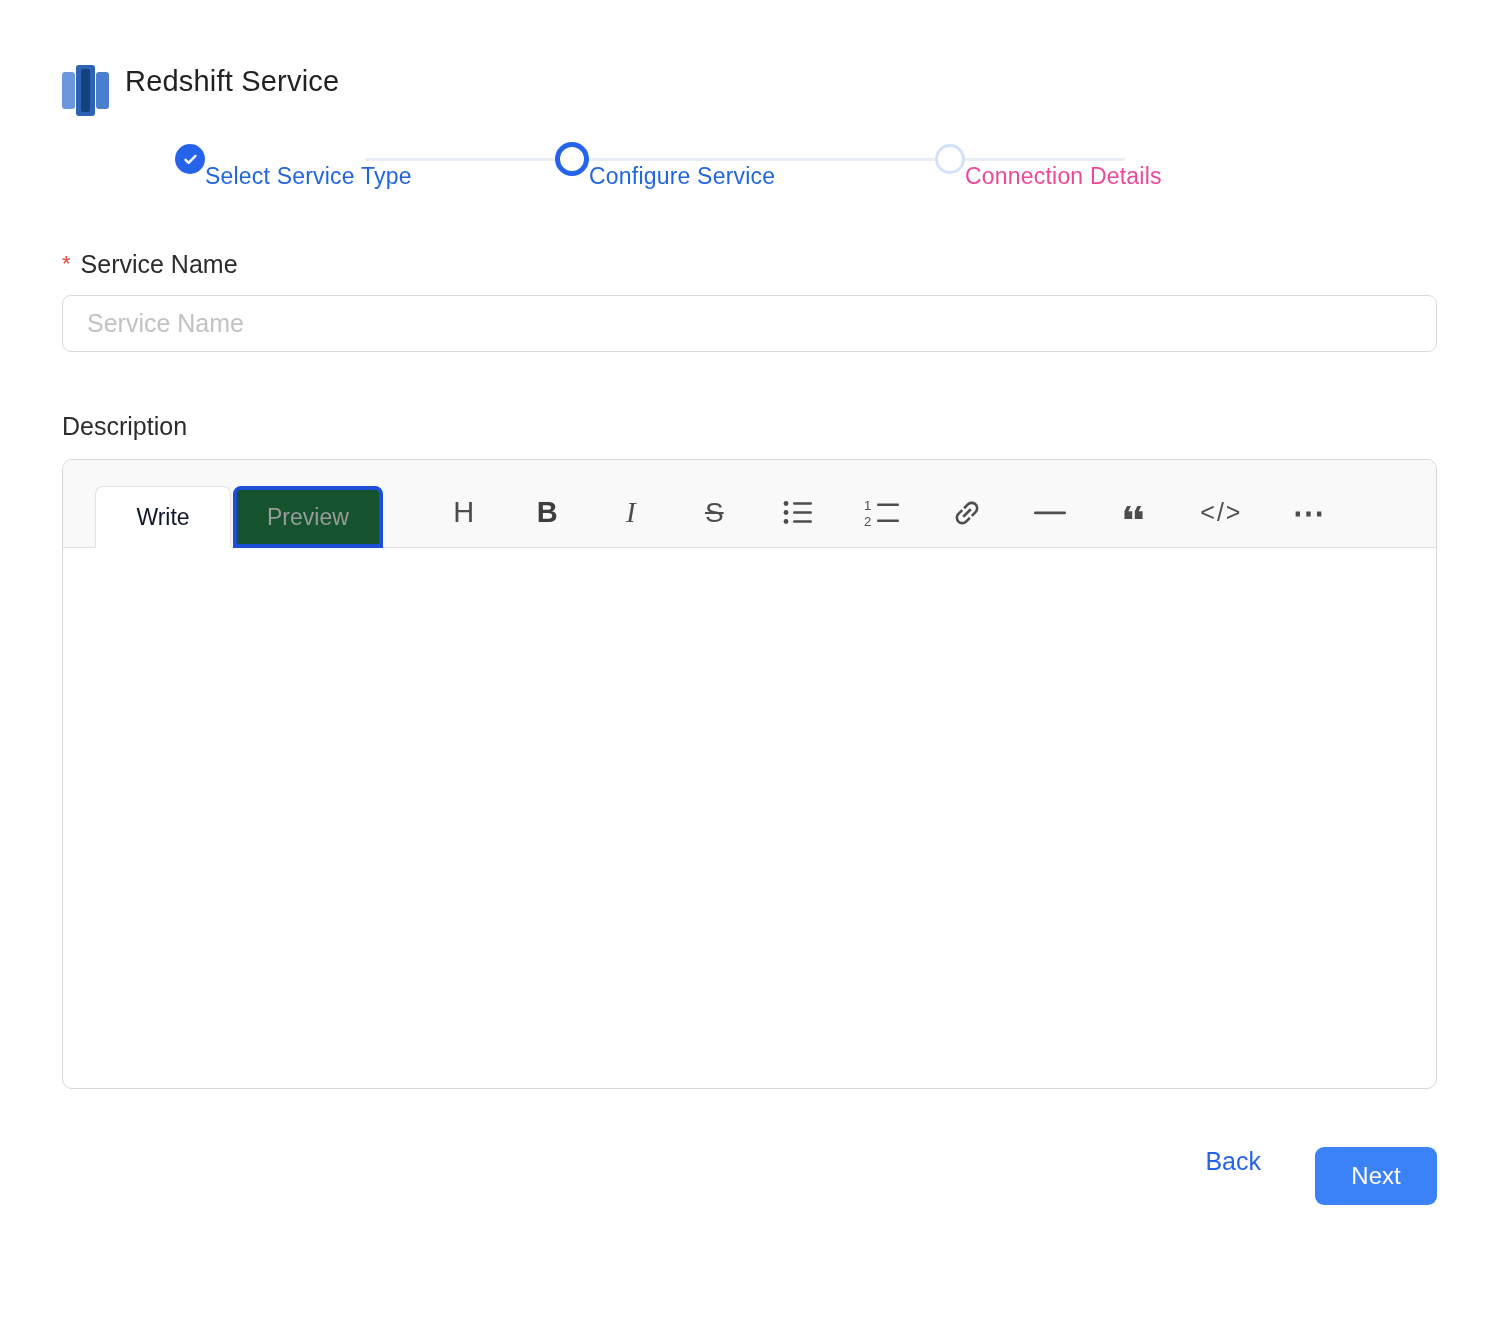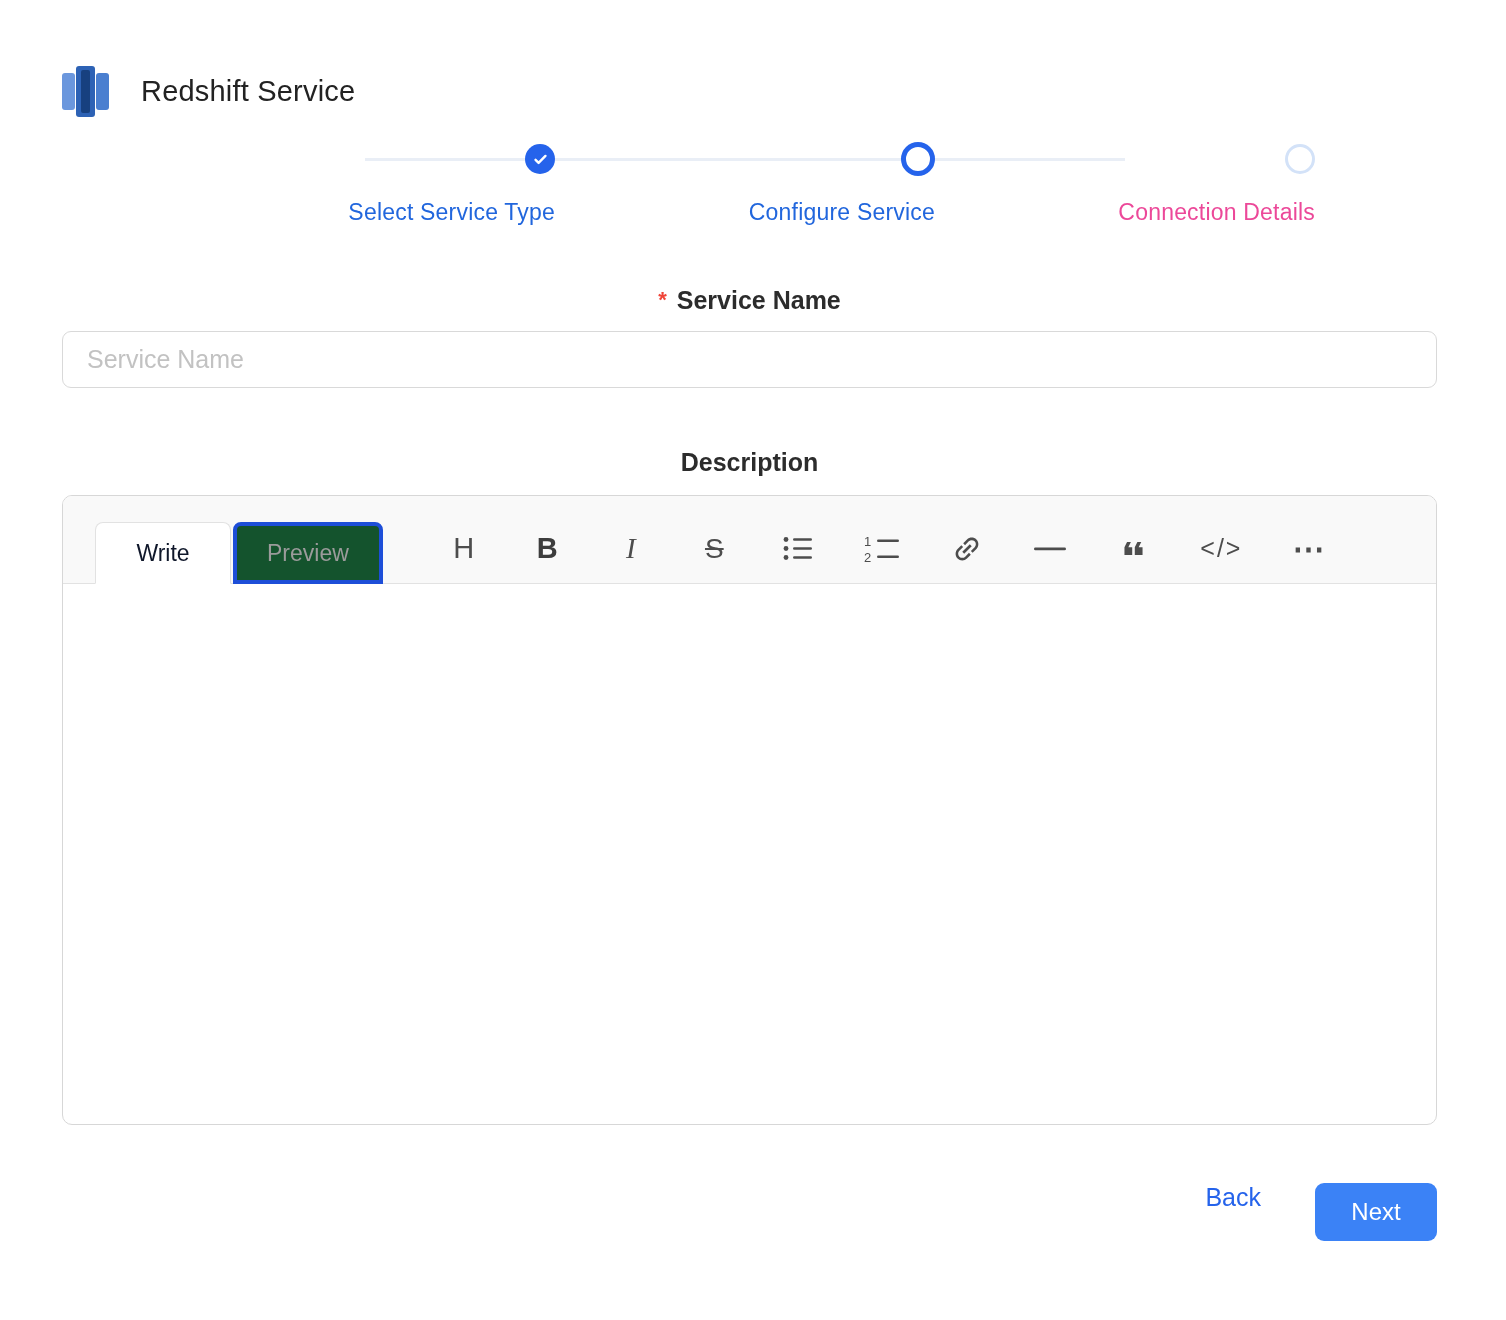--- a/index.html
+++ b/index.html
@@ -11,50 +11,50 @@
   }
   .page {
     width: 1506px;
     height: 1320px;
     padding: 65px 69px 0 62px;
     overflow: hidden;
     background: #fff;
   }
 
   
-  .app-header { display: flex; align-items: center; gap: 32px; height: 52px; }
+  .app-header { display: flex; gap: 16px; height: 52px; }
   .logo-icon { width: 47px; height: 51px; display: inline-flex; }
   .page-title { font-size: 29px; font-weight: 500; color: #222222; letter-spacing: .2px; }
 
   
   .stepper { position: relative; margin-top: 24px; margin-left: 113px; width: 1140px; }
   .connector { position: absolute; top: 17px; height: 3px; background: #e9eef6; z-index: 0; }
   .connector-1 { left: 16.666%; width: 33.333%; }
   .connector-2 { left: 50%; width: 33.333%; }
   .steps-row { display: flex; position: relative; }
-  .step { flex: 1; display: flex; flex-direction: column; align-items: flex-end; }
+  .step { flex: 1; display: flex; flex-direction: row; align-items: flex-start; }
   .dot-wrap { height: 36px; display: flex; align-items: center; justify-content: center; position: relative; z-index: 1; }
   .dot-completed {
     width: 30px; height: 30px; border-radius: 50%; background: #2563eb;
     display: flex; align-items: center; justify-content: center;
   }
   .dot-active {
     width: 34px; height: 34px; border-radius: 50%; background: #fff;
     border: 5.5px solid #2563eb;
   }
   .dot-pending {
     width: 30px; height: 30px; border-radius: 50%; background: #fff;
     border: 3.5px solid #d3e2f8;
   }
   .step-label { margin-top: 22px; font-size: 23px; letter-spacing: .2px; }
   .step.completed .step-label, .step.active .step-label { color: #2166dd; }
   .step.pending .step-label { color: #ec4899; }
 
   
-  .field-label { margin-top: 60px; font-size: 25px; color: #2c2c2c; font-weight: 700; text-align: center; }
+  .field-label { margin-top: 60px; font-size: 25px; color: #2c2c2c; font-weight: 400; }
   .required-marker { color: #f04438; font-size: 22px; margin-right: 10px; position: relative; top: -2px; }
   .text-input {
     margin-top: 16px; width: 100%; height: 57px;
     border: 1px solid #d9d9d9; border-radius: 9px;
     padding: 0 24px; font-size: 25px; color: #333;
     font-family: "Liberation Sans", sans-serif; outline: none; background: #fff;
   }
   .text-input::placeholder { color: #c2c2c2; }
 
   

